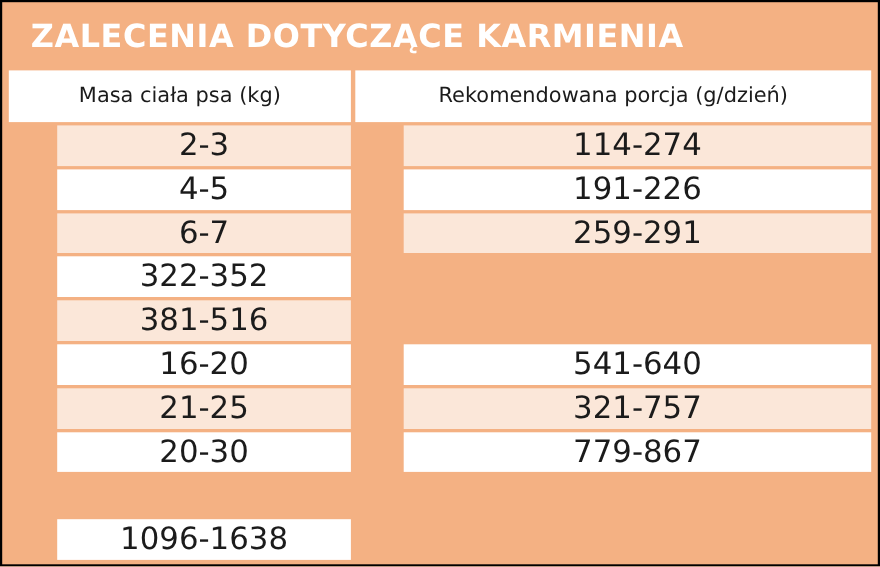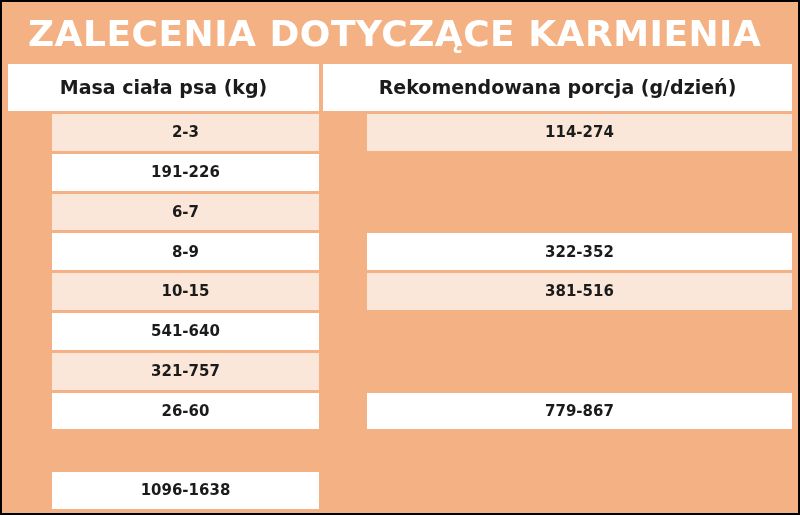--- a/index.html
+++ b/index.html
@@ -22,81 +22,82 @@
     display:flex;flex-direction:column;
   }
   .title-band{
     flex:0 0 62px;height:62px;
     display:flex;align-items:center;
     padding-left:26px;
   }
   .title{
     color:var(--title_text);
     font-weight:700;
-    font-size:36px;
+    font-size:29px;
     letter-spacing:0.5px;
     white-space:nowrap;
   }
   .table-area{
     flex:1;
     display:flex;flex-direction:column;
     margin:0 6px 4px 6px;
     gap:3px;
     min-height:0;
   }
   .row{
     display:grid;
     grid-template-columns:311px 1fr;
     column-gap:4px;
     flex:1;
     min-height:0;
-    font-weight:bold;
   }
   .row.header{flex:0 0 47px;}
   .cell{
     display:flex;align-items:center;justify-content:center;
     background:var(--cell_bg);
     color:var(--text);
     text-align:center;
     line-height:1.1;
   }
   .row.header .cell{font-size:19px;}
-  .row.data .cell{font-size:15px;margin-left:44px;}
+  .row.data .cell{font-size:28px;margin-left:44px;}
   .row.data.alt .cell{background:var(--row_alt);}
 </style>
 </head>
 <body>
 
 <div class="frame">
   <div class="title-band">
     <span class="title">ZALECENIA DOTYCZĄCE KARMIENIA</span>
   </div>
   <div class="table-area">
     <div class="row header">
       <div class="cell">Masa ciała psa (kg)</div>
       <div class="cell">Rekomendowana porcja (g/dzień)</div>
     </div>
     <div id="rows-container" style="display:contents"><div class="row data alt">
           <div class="cell">2-3</div>
           <div class="cell">114-274</div>
         </div><div class="row data">
+          <div class="cell">4-5</div>
           <div class="cell">191-226</div>
         </div><div class="row data alt">
           <div class="cell">6-7</div>
+          <div class="cell">259-291</div>
         </div><div class="row data">
-          <div class="cell">8-9</div>
           <div class="cell">322-352</div>
         </div><div class="row data alt">
-          <div class="cell">10-15</div>
           <div class="cell">381-516</div>
         </div><div class="row data">
+          <div class="cell">16-20</div>
           <div class="cell">541-640</div>
         </div><div class="row data alt">
+          <div class="cell">21-25</div>
           <div class="cell">321-757</div>
         </div><div class="row data">
-          <div class="cell">26-60</div>
+          <div class="cell">20-30</div>
           <div class="cell">779-867</div>
         </div><div class="row data alt">
         </div><div class="row data">
           <div class="cell">1096-1638</div>
         </div></div>
   </div>
 </div>
 
 </body></html>

